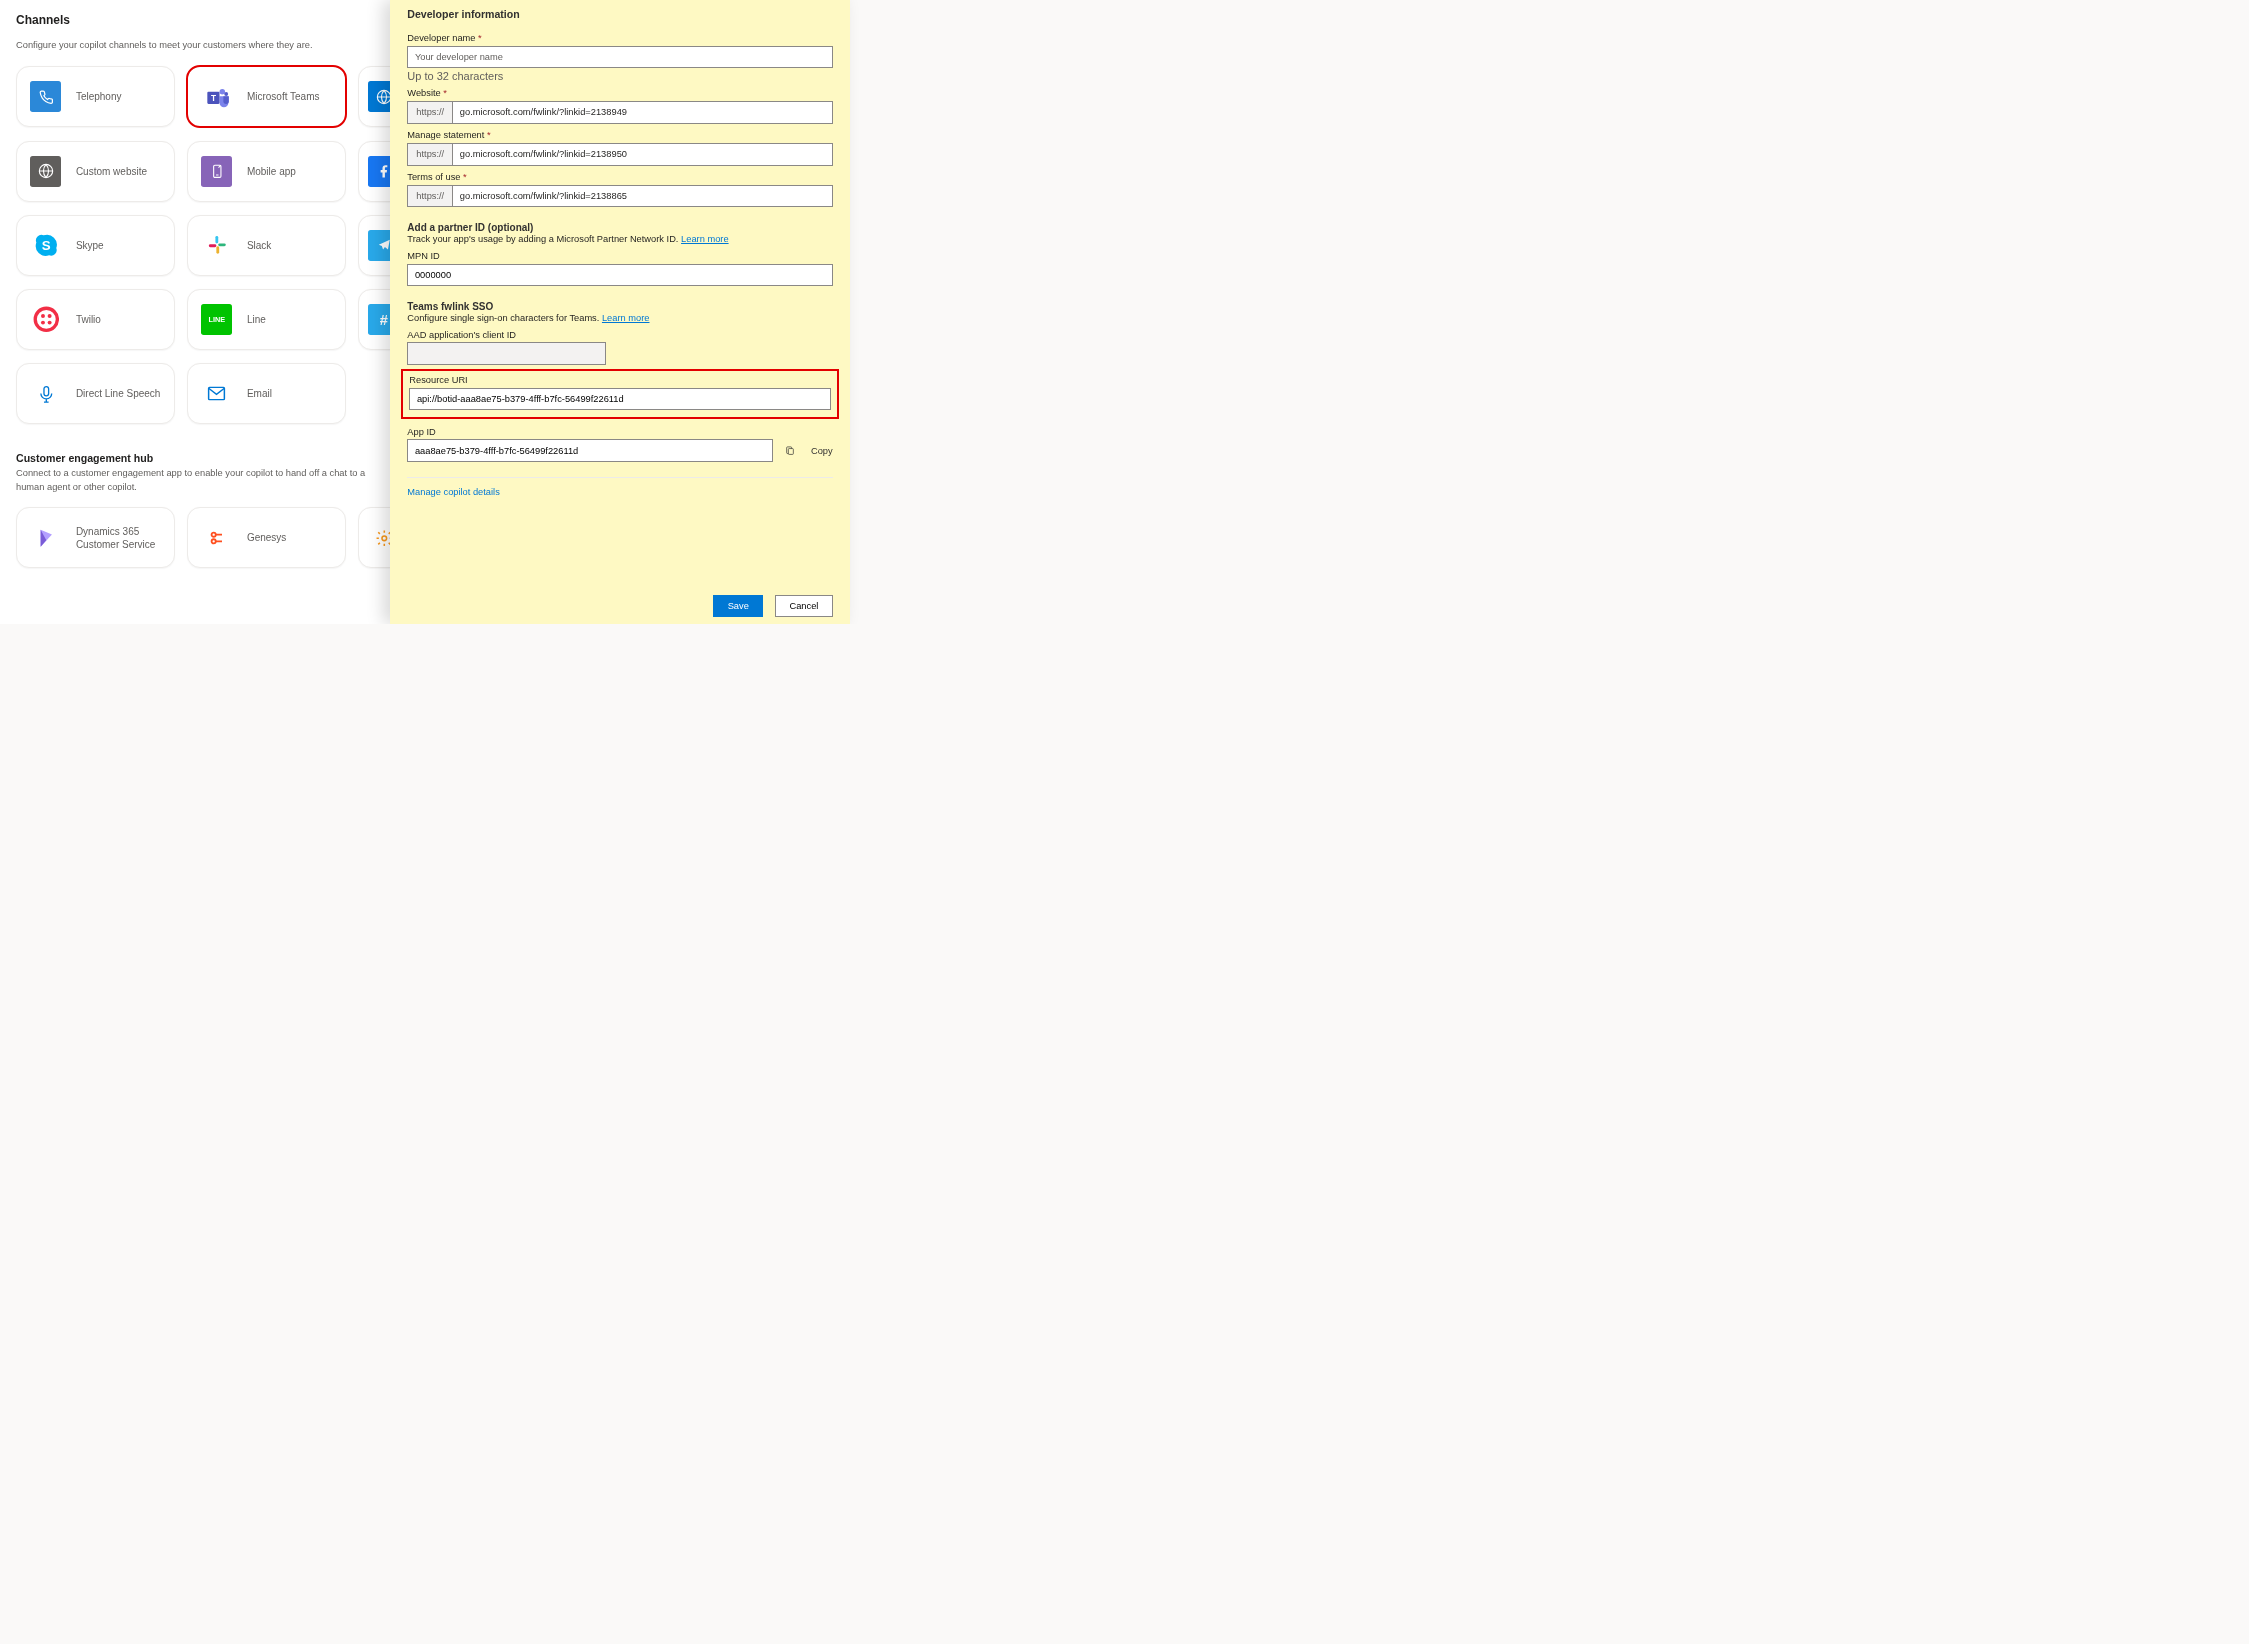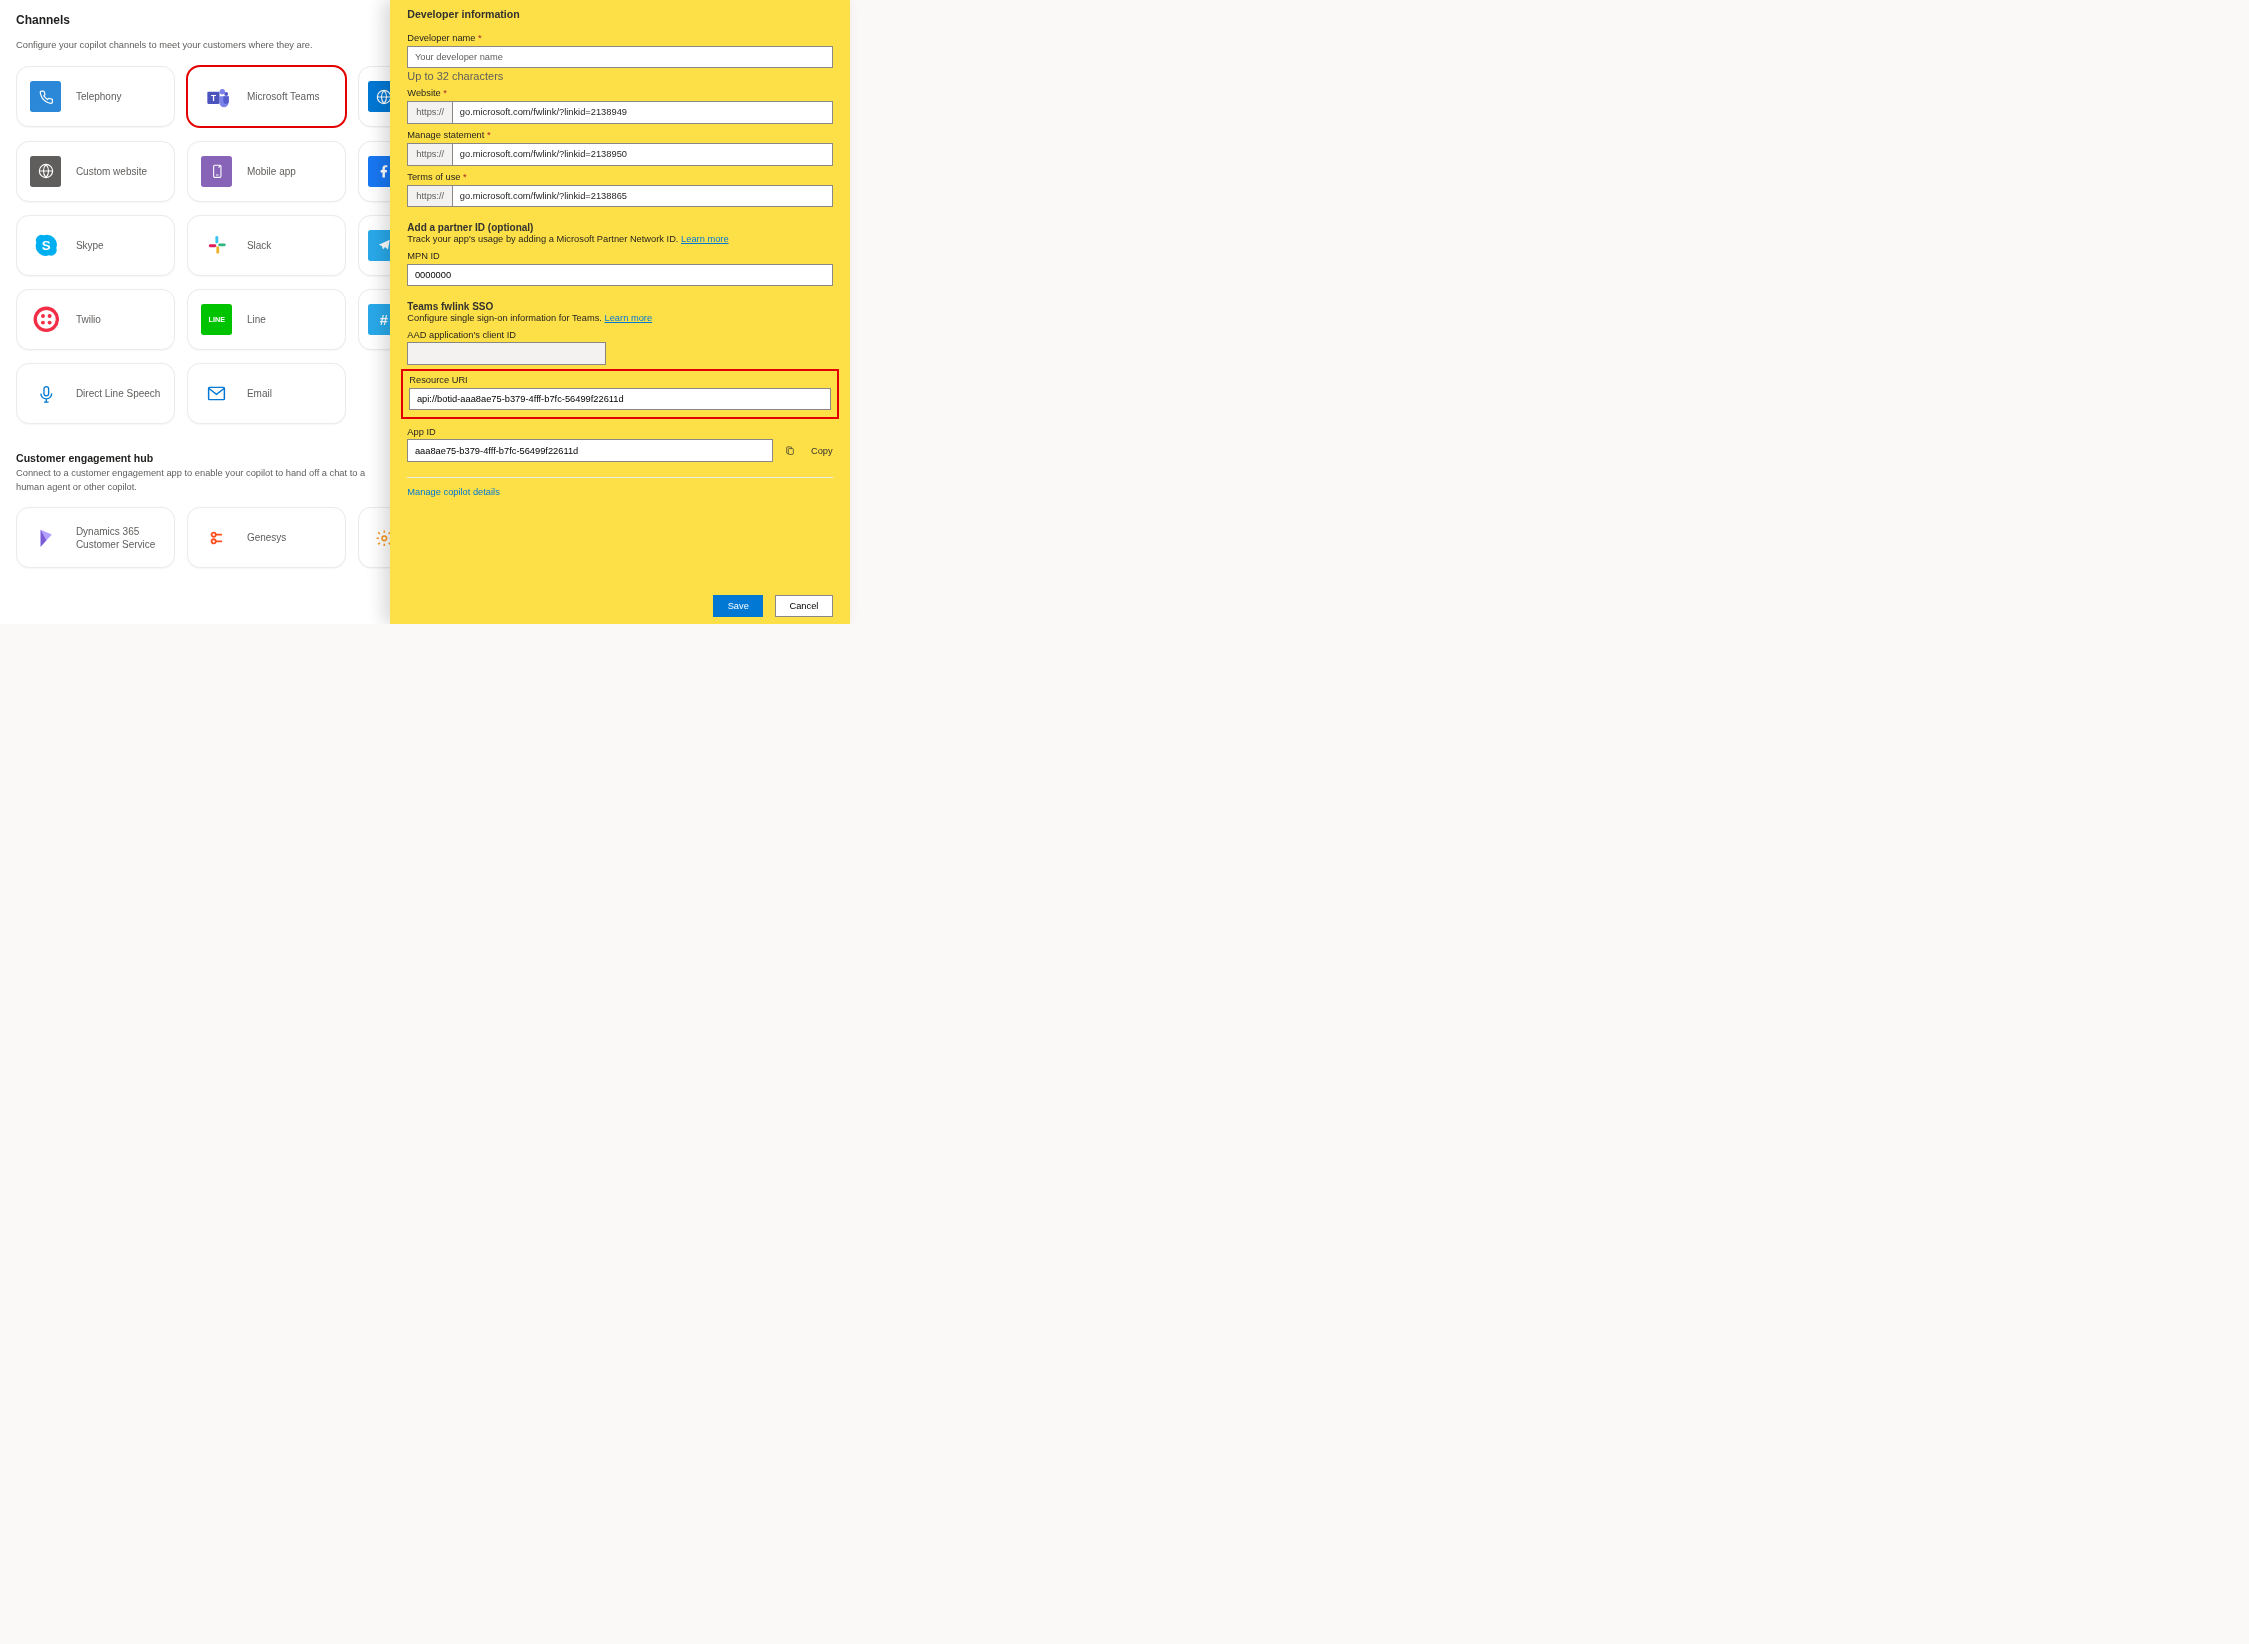--- a/index.html
+++ b/index.html
@@ -78,21 +78,21 @@
   .ic-d365    { }
   .ic-gen     { color:#ff4f1f; }
   .ic-sf      { color:#f7981d; }
 
   .hub-title { font-size: 10.6px; font-weight: 600; margin-top: 28px; color:#201f1e;}
   .hub-sub   { font-size: 9.3px; color:#605e5c; margin: 2.7px 0 13.3px; line-height:1.45;}
 
   
   .panel {
     width: 460px;
-    background: #fde047;
+    background: #fef9c3;
     box-shadow: -6.6px 0 16px rgba(0,0,0,0.15);
     padding: 8px 17.3px 0 17.3px;
     display: flex;
     flex-direction: column;
     position: relative;
   }
   .panel h3 { font-size: 10.6px; font-weight: 600; margin-bottom: 6.6px; }
   .field-label {
     font-size: 9.3px;
     font-weight: 400;
@@ -382,21 +382,21 @@
 
     <div class="section-title">Add a partner ID (optional)</div>
     <div class="desc">
       <span>Track your app's usage by adding a Microsoft Partner Network ID. </span><a class="link">Learn more</a>
     </div>
     <label class="field-label">MPN ID</label>
     <input class="input" value="0000000" style="">
 
     <div class="section-title">Teams fwlink SSO</div>
     <div class="desc">
-      <span>Configure single sign-on information for Teams. </span><a class="link">Learn more</a>
+      <span>Configure single sign-on characters for Teams. </span><a class="link">Learn more</a>
     </div>
     <label class="field-label">AAD application's client ID</label>
     <input class="input masked obs" style="width: 199px;" value="">
 
     <div class="redbox">
       <label class="field-label">Resource URI</label>
       <input class="input" value="api://botid-aaa8ae75-b379-4fff-b7fc-56499f22611d" style="">
     </div>
 
     <label class="field-label" style="margin-top:8px">App ID</label>

